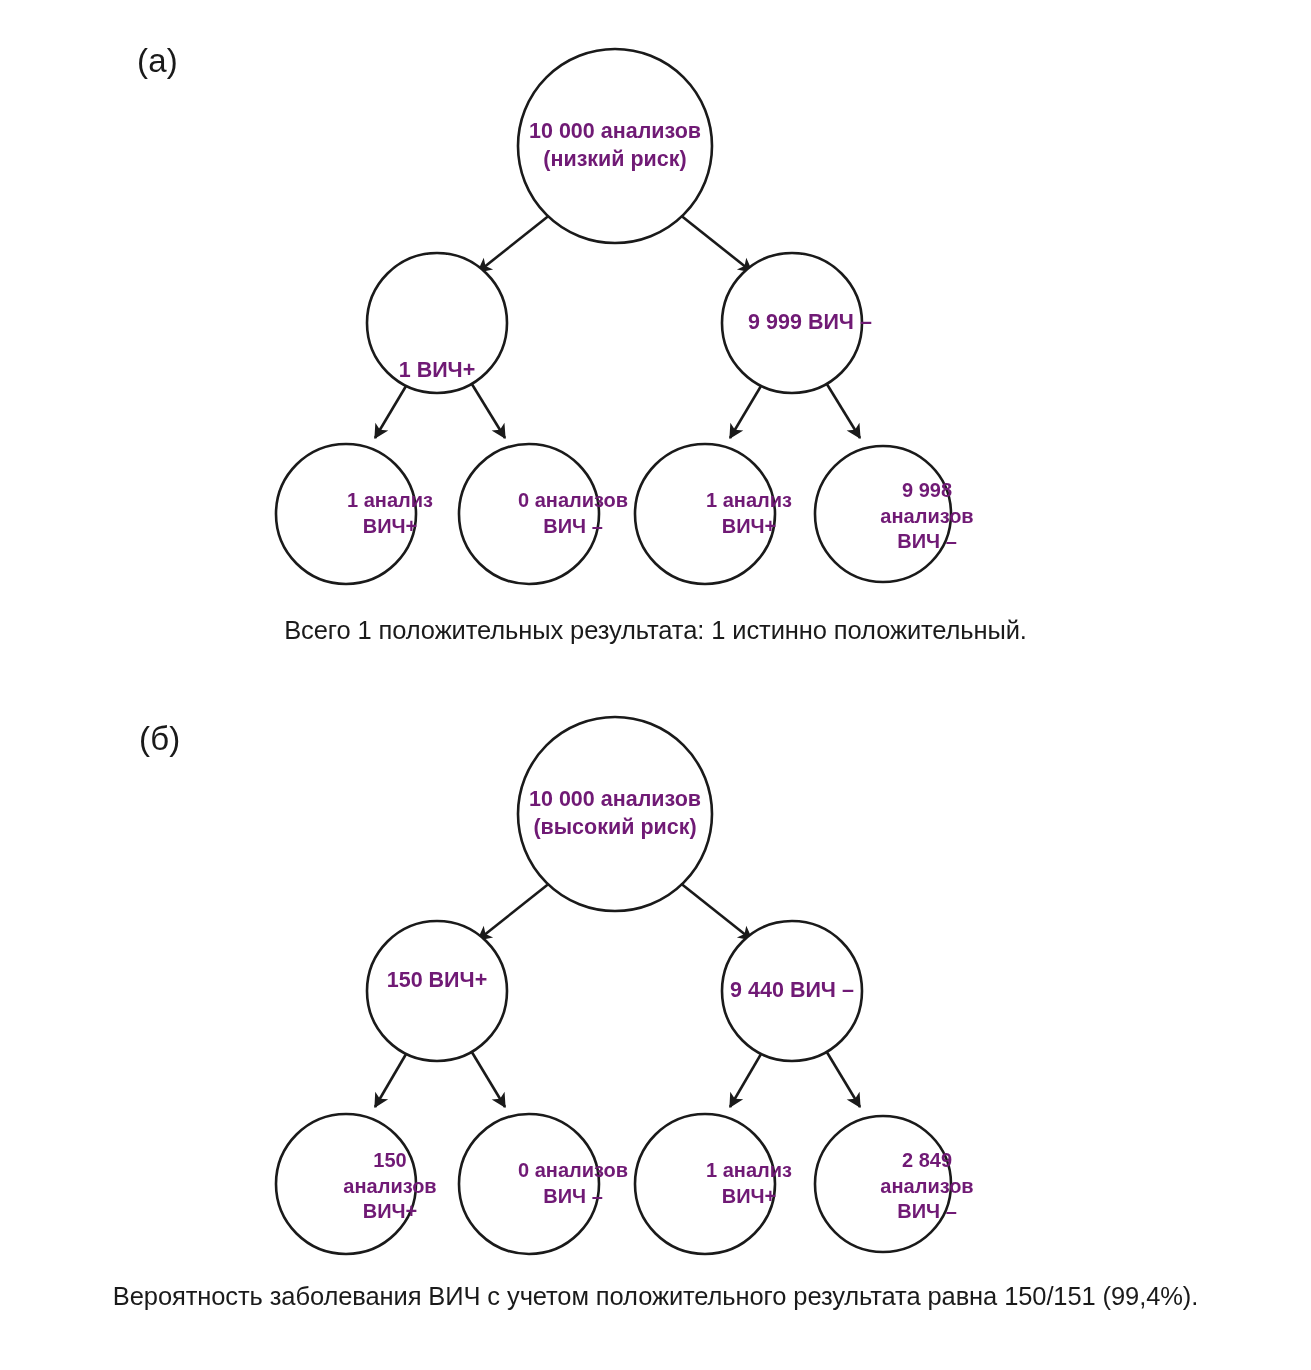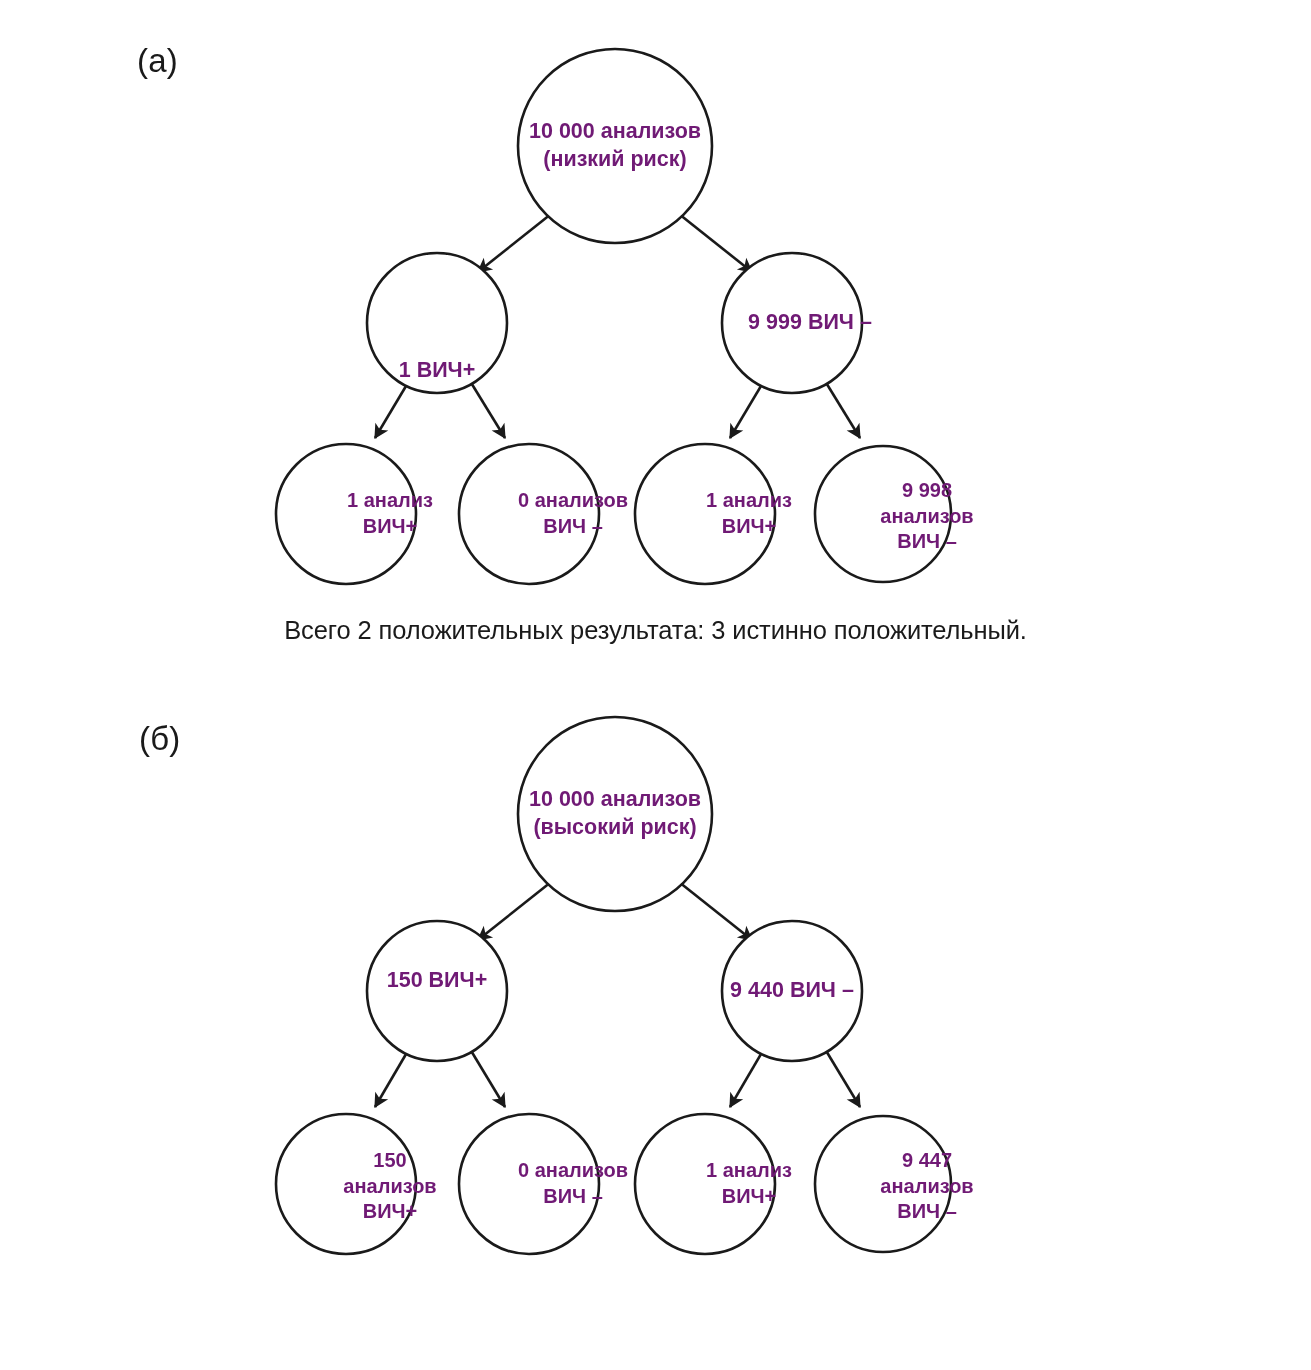--- a/index.html
+++ b/index.html
@@ -149,34 +149,35 @@
 ВИЧ+</div>
   <div class="node-text leaf" style="left:529px; top:514px;">0 анализов
 ВИЧ –</div>
   <div class="node-text leaf" style="left:705px; top:514px;">1 анализ
 ВИЧ+</div>
   <div class="node-text leaf" style="left:883px; top:516px;">9 998
 анализов
 ВИЧ –</div>
 
   <div class="caption caption-a">
-    <span class="caption-line">Всего 2 положительных результата: 3 истинно положительный.</span>
+    <span class="caption-line">Всего 1 положительных результата: 1 истинно положительный.</span>
   </div>
 
   <div class="node-text root" style="left:615px; top:814px;">10 000 анализов
 (высокий риск)</div>
   <div class="node-text mid" style="left:437px; top:981px;">150 ВИЧ+</div>
   <div class="node-text mid" style="left:792px; top:991px;">9 440 ВИЧ –</div>
   <div class="node-text leaf" style="left:346px; top:1186px;">150
 анализов
 ВИЧ+</div>
   <div class="node-text leaf" style="left:529px; top:1184px;">0 анализов
 ВИЧ –</div>
   <div class="node-text leaf" style="left:705px; top:1184px;">1 анализ
 ВИЧ+</div>
-  <div class="node-text leaf" style="left:883px; top:1186px;">9 447
+  <div class="node-text leaf" style="left:883px; top:1186px;">2 849
 анализов
 ВИЧ –</div>
 
   <div class="caption caption-b">
+    <span class="caption-line">Вероятность заболевания ВИЧ с учетом положительного результата равна 150/151 (99,4%).</span>
   </div>
 
 </div>
 
 </body></html>

